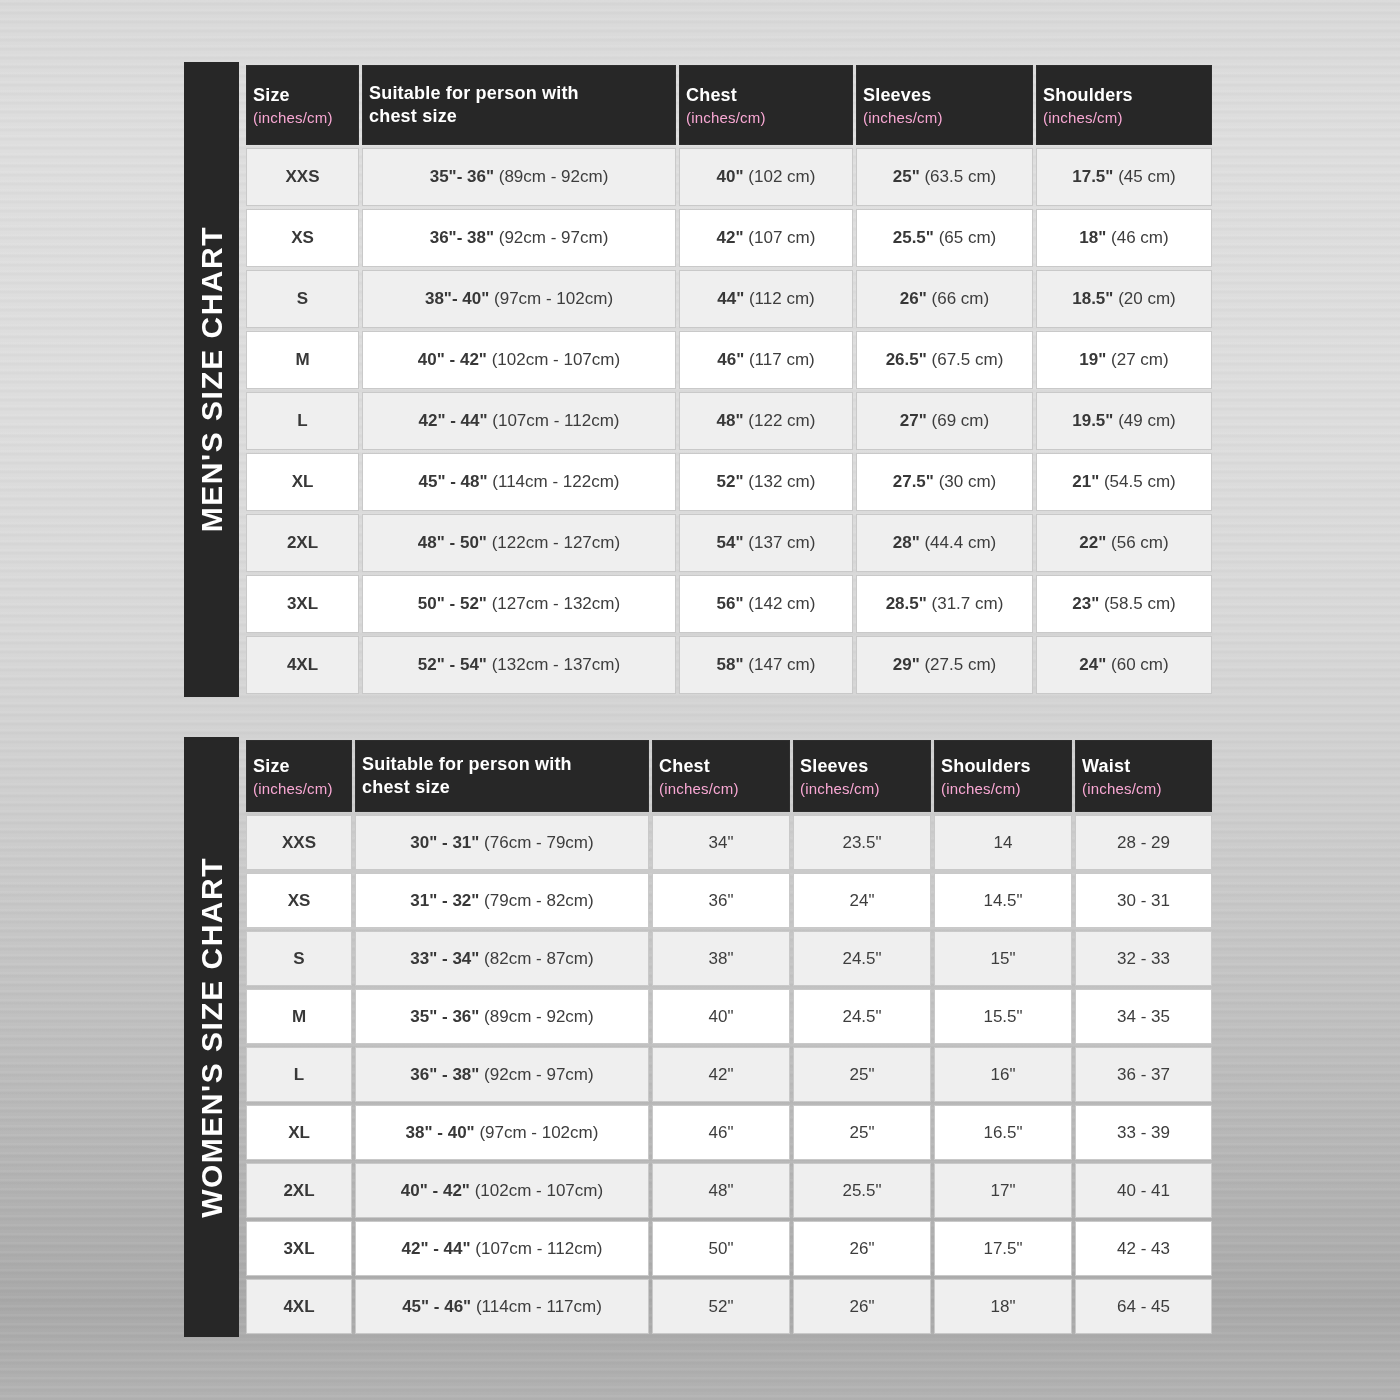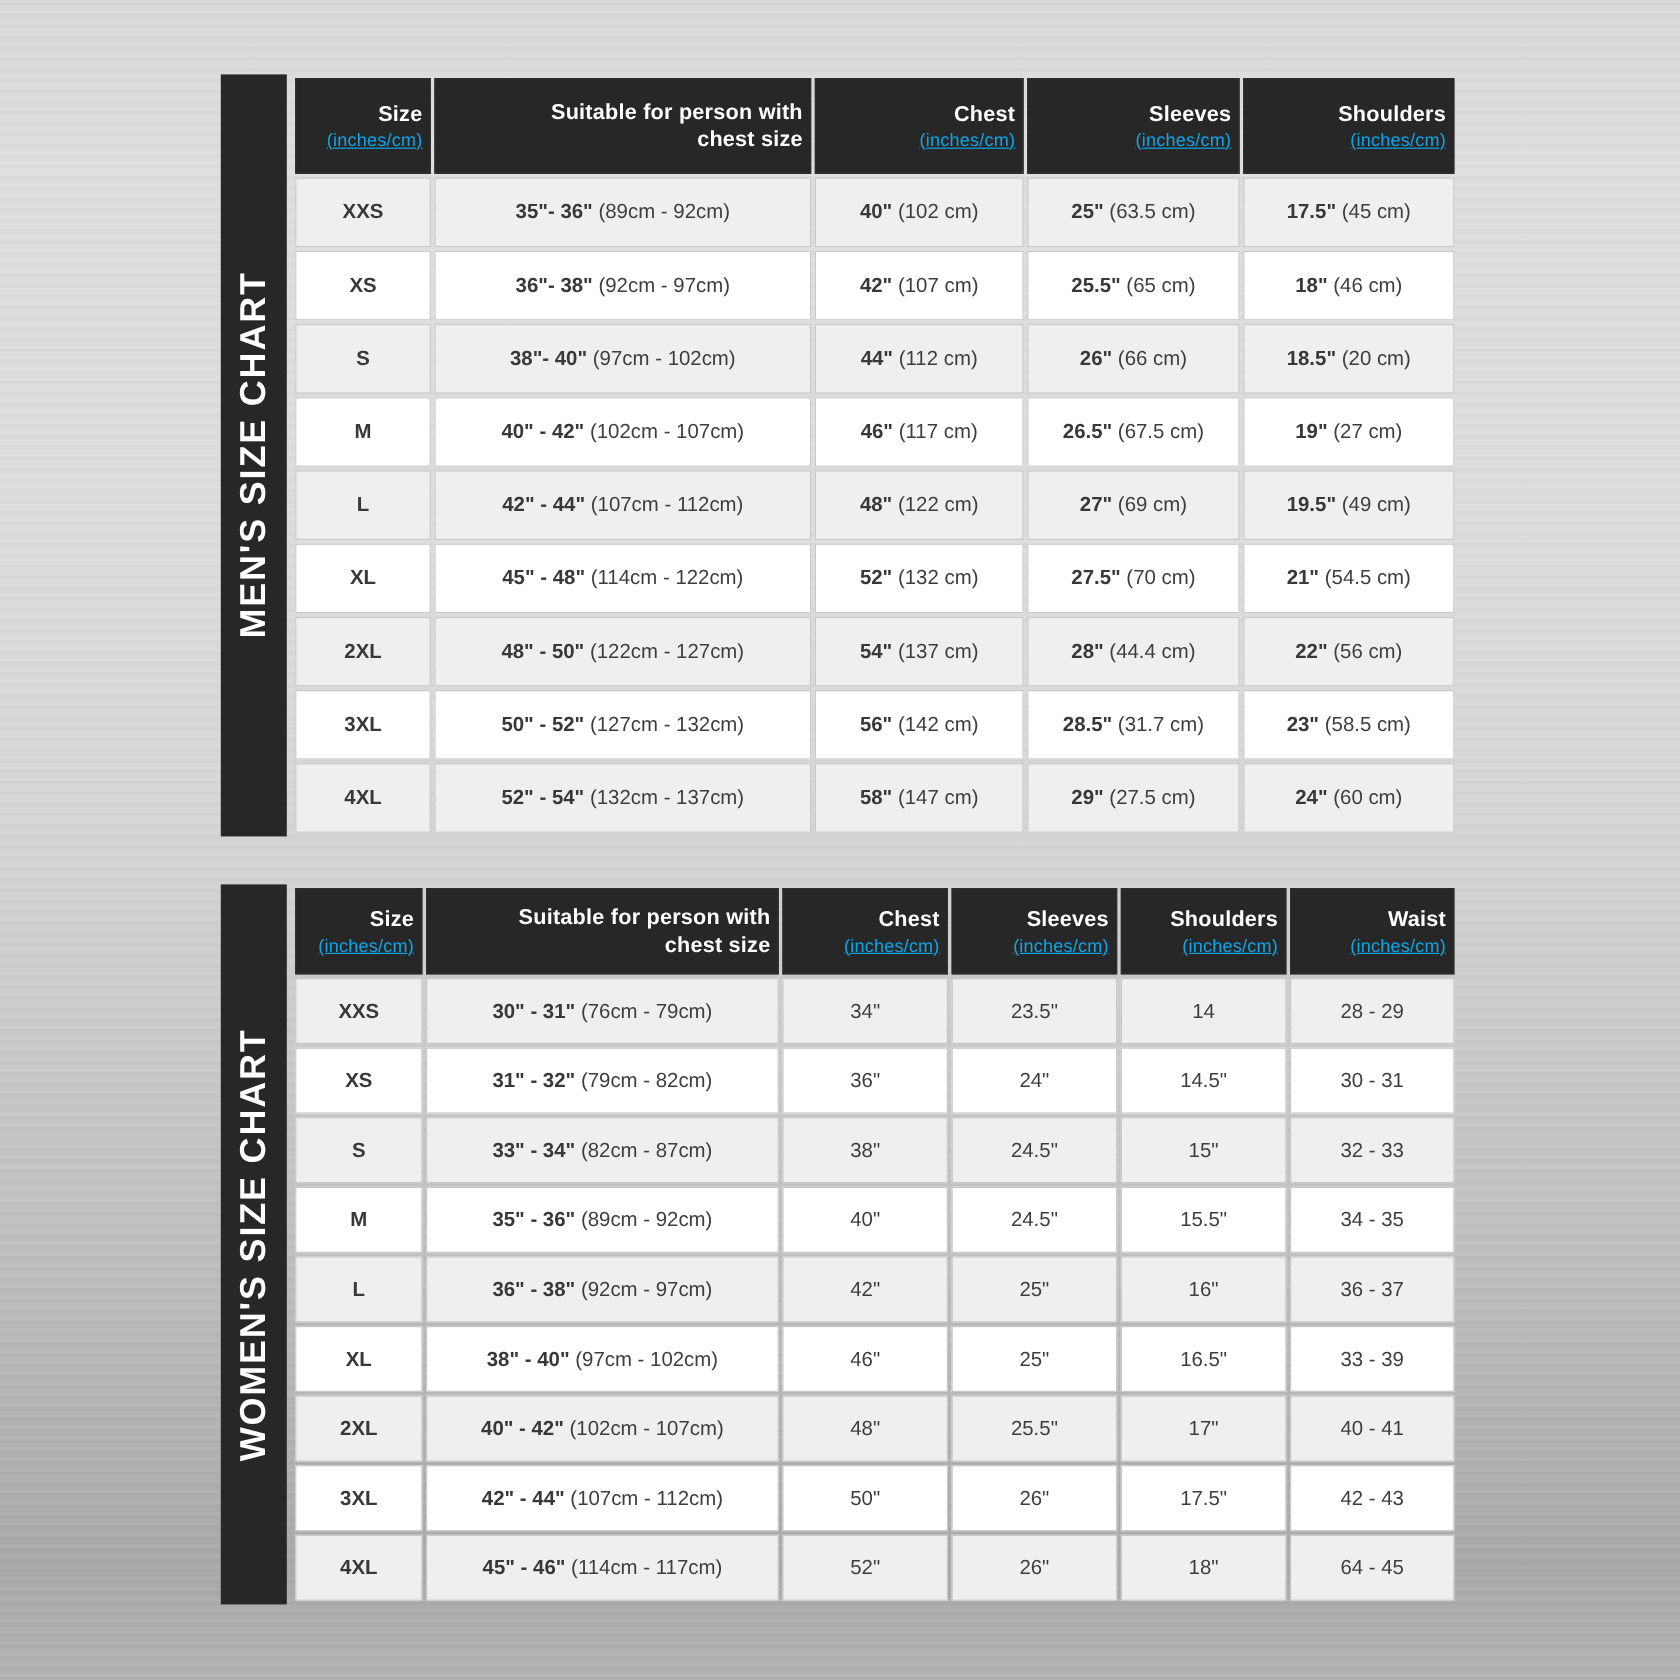--- a/index.html
+++ b/index.html
@@ -32,29 +32,29 @@
     color:#ffffff; font-weight:700; font-size:30px;
     letter-spacing:1.5px; white-space:nowrap;
   }
 
   table {
     width:972px; table-layout:fixed;
     border-collapse:separate; border-spacing:3px;
   }
 
   th {
-    background:#272727; color:#ffffff; text-align:right;
+    background:#272727; color:#ffffff; text-align:left;
     vertical-align:middle; font-weight:400; padding:4px 6px;
     border:1px solid #2e2e2e;
   }
   .men   th { height:80px; }
   .women th { height:72px; }
 
   .th-label { display:inline-block; font-size:18px; font-weight:700; letter-spacing:0.2px; max-width:250px; line-height:1.3; }
-  .th-sub   { display:block; font-size:15px; font-weight:400; color:#0ea5e9; margin-top:1px; letter-spacing:0.2px;text-decoration:underline; }
+  .th-sub   { display:block; font-size:15px; font-weight:400; color:#f9a8d4; margin-top:1px; letter-spacing:0.2px; }
 
   td {
     border:1px solid #c9c9c9; text-align:center; vertical-align:middle;
     font-size:17px; color:#3d3d3d; padding:2px 6px;
   }
   .men   td { height:58px; }
   .women td { height:55px; }
 
   tbody tr:nth-child(odd)  td { background:#efefef; }
   tbody tr:nth-child(even) td { background:#ffffff; }
@@ -121,21 +121,21 @@
             <td><strong>L</strong></td>
             <td><strong>42" - 44"</strong> <span class="reg">(107cm - 112cm)</span></td>
             <td><strong>48"</strong> <span class="reg">(122 cm)</span></td>
             <td><strong>27"</strong> <span class="reg">(69 cm)</span></td>
             <td><strong>19.5"</strong> <span class="reg">(49 cm)</span></td>
           </tr>
           <tr>
             <td><strong>XL</strong></td>
             <td><strong>45" - 48"</strong> <span class="reg">(114cm - 122cm)</span></td>
             <td><strong>52"</strong> <span class="reg">(132 cm)</span></td>
-            <td><strong>27.5"</strong> <span class="reg">(70 cm)</span></td>
+            <td><strong>27.5"</strong> <span class="reg">(30 cm)</span></td>
             <td><strong>21"</strong> <span class="reg">(54.5 cm)</span></td>
           </tr>
           <tr>
             <td><strong>2XL</strong></td>
             <td><strong>48" - 50"</strong> <span class="reg">(122cm - 127cm)</span></td>
             <td><strong>54"</strong> <span class="reg">(137 cm)</span></td>
             <td><strong>28"</strong> <span class="reg">(44.4 cm)</span></td>
             <td><strong>22"</strong> <span class="reg">(56 cm)</span></td>
           </tr>
           <tr>

